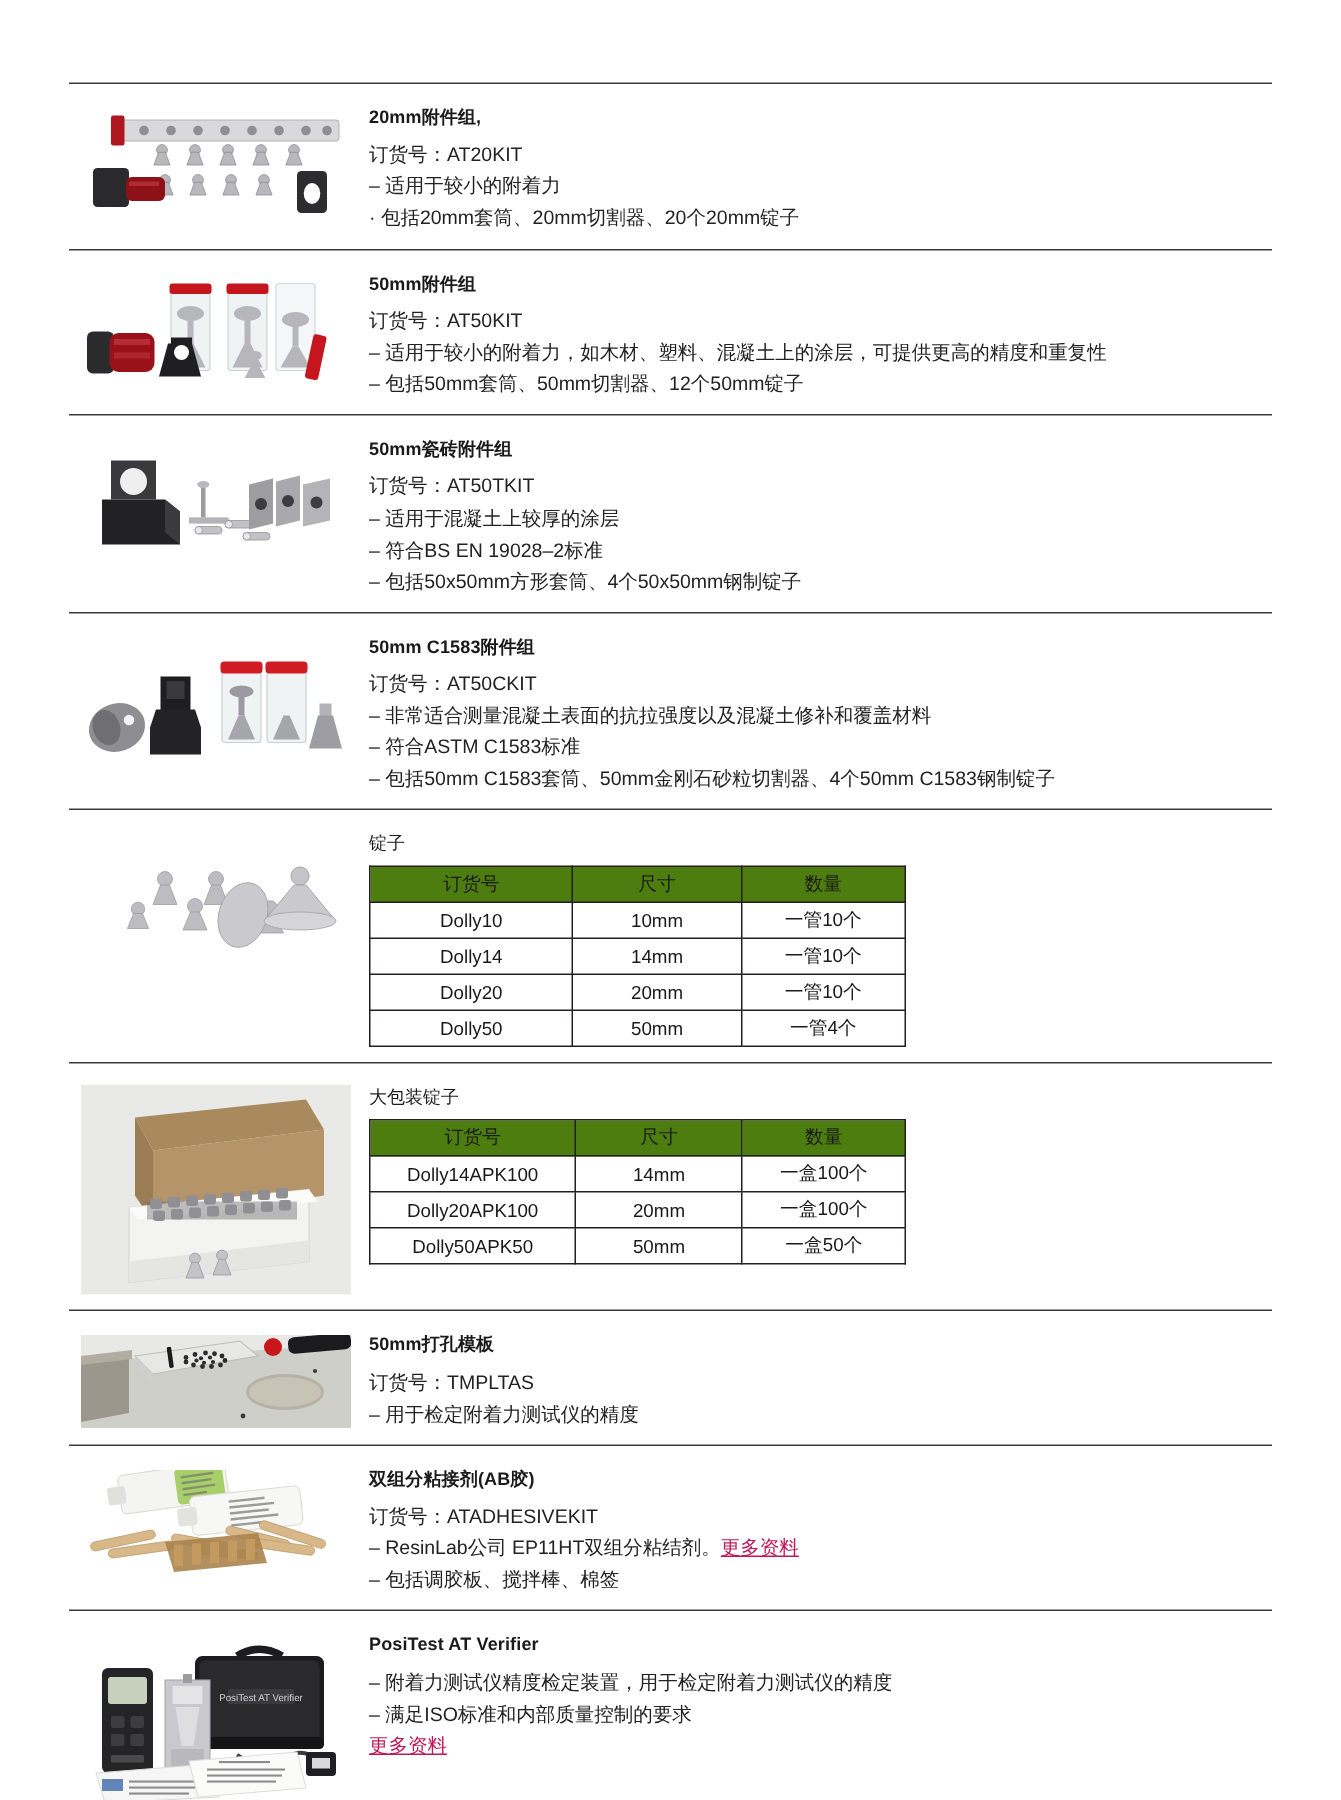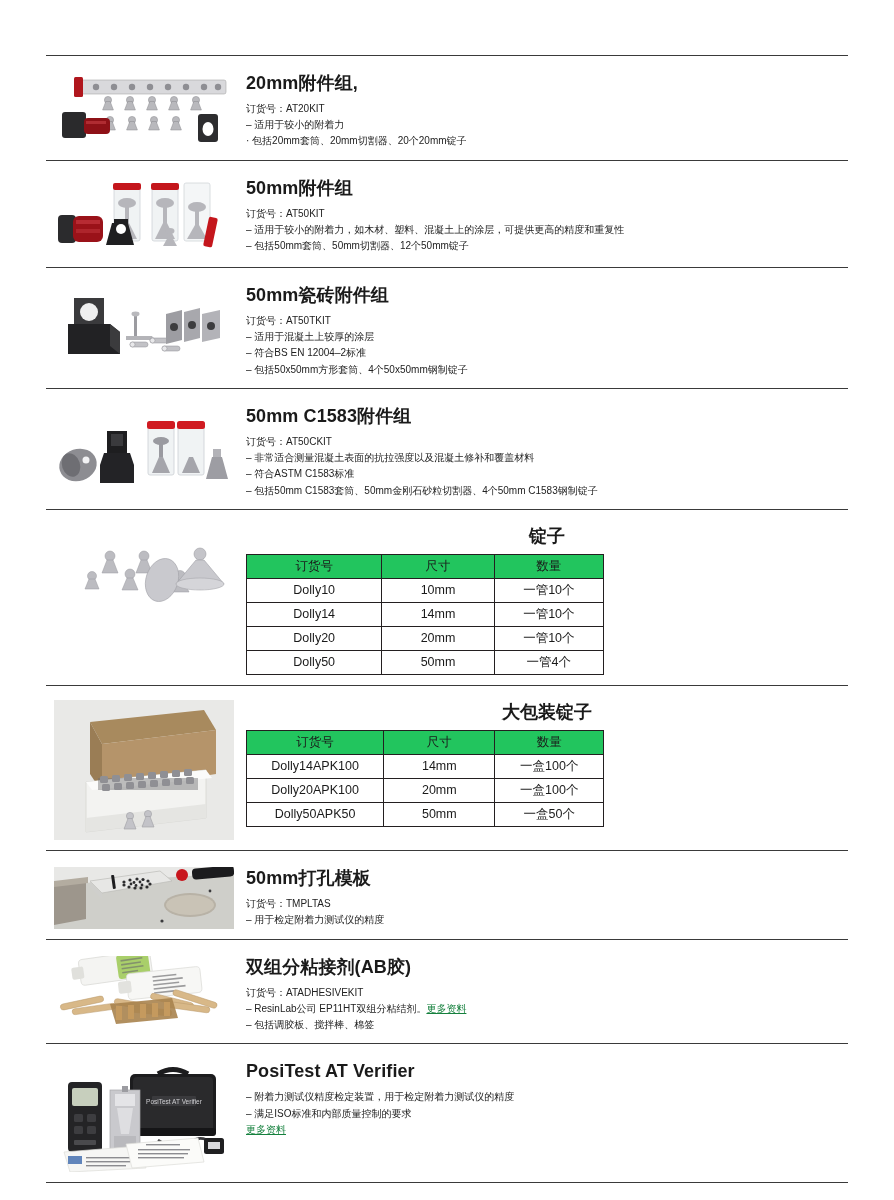--- a/index.html
+++ b/index.html
@@ -29,48 +29,48 @@
     align-items: flex-start;
     justify-content: center;
     padding-top: 4px;
   }
   .thumb svg { display: block; }
 
   .content { flex: 1; padding-left: 4px; padding-top: 2px; }
 
   .title {
     font-weight: bold;
-    font-size: 18px;
+    font-size: 12px;
     line-height: 1.45;
     margin-bottom: 5px;
     letter-spacing: 0.1px;
   }
   .line {
-    font-size: 10px;
+    font-size: 13px;
     line-height: 1.62;
     color: #222;
     white-space: nowrap;
   }
-  .link { color: #15803d; }
+  .link { color: #be185d; }
 
   
-  .tbl-title { font-weight: bold; font-size: 18px; margin-bottom: 6px; text-align: center; }
+  .tbl-title { font-weight: normal; font-size: 12px; margin-bottom: 6px; }
   table.spec {
     border-collapse: collapse;
     width: 358px;
     font-size: 12.5px;
   }
   table.spec th, table.spec td {
     border: 1px solid #231f20;
     text-align: center;
     padding: 3px 4px;
     height: 21px;
     font-weight: normal;
   }
-  table.spec thead th { background: #22c55e; font-size: 12.5px; }
+  table.spec thead th { background: #4d7c0f; font-size: 12.5px; }
   table.spec td.c1 { width: 140px; }
   table.spec td.c2 { width: 116px; }
   table.spec td.c3 { width: 114px; }
 
   .row-tall { align-items: flex-start; }
   .thumb-box { padding-top: 2px; }
 </style>
 </head>
 <body>
 
@@ -247,21 +247,21 @@
           <circle cx="138" cy="41" r="4" fill="#3d3d3f"></circle>
           <path d="M148,30 L166,26 L166,54 L148,58 Z" fill="#b3b3b8"></path>
           <circle cx="157" cy="42" r="4" fill="#3d3d3f"></circle>
         </g>
       </svg>
     </div>
     <div class="content">
       <div class="title">50mm瓷砖附件组</div>
       <div class="line">订货号：AT50TKIT</div>
       <div class="line">– 适用于混凝土上较厚的涂层</div>
-      <div class="line">– 符合BS EN 12004–2标准</div>
+      <div class="line">– 符合BS EN 19028–2标准</div>
       <div class="line">– 包括50x50mm方形套筒、4个50x50mm钢制锭子</div>
     </div>
   </div>
 
   <div class="row">
     <div class="thumb">
       <svg width="180" height="88" viewBox="0 0 180 88">
         <rect x="0" y="0" width="180" height="88" fill="#fff"></rect>
         <g transform="translate(6,40)">
           <ellipse cx="18" cy="20" rx="19" ry="16" fill="#8d8d92" transform="rotate(-18 18 20)"></ellipse>

